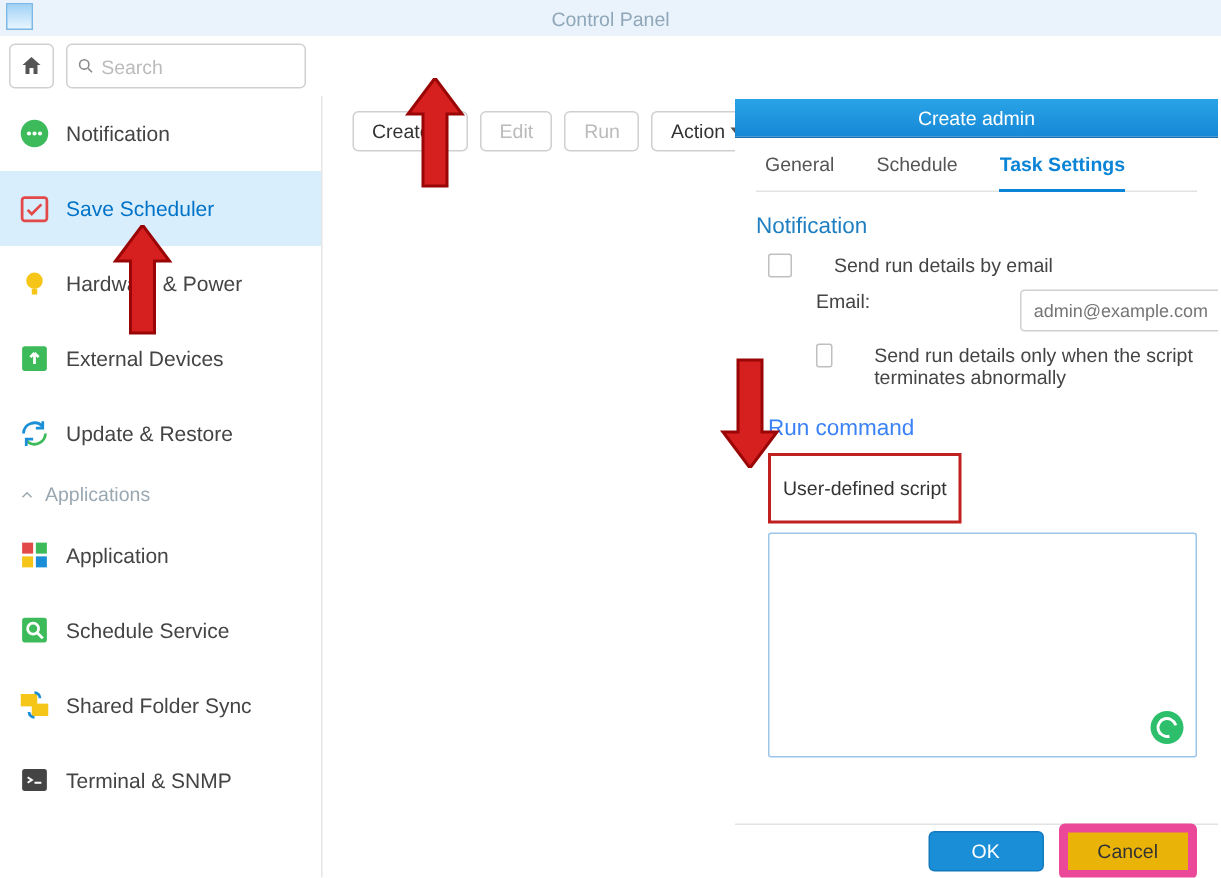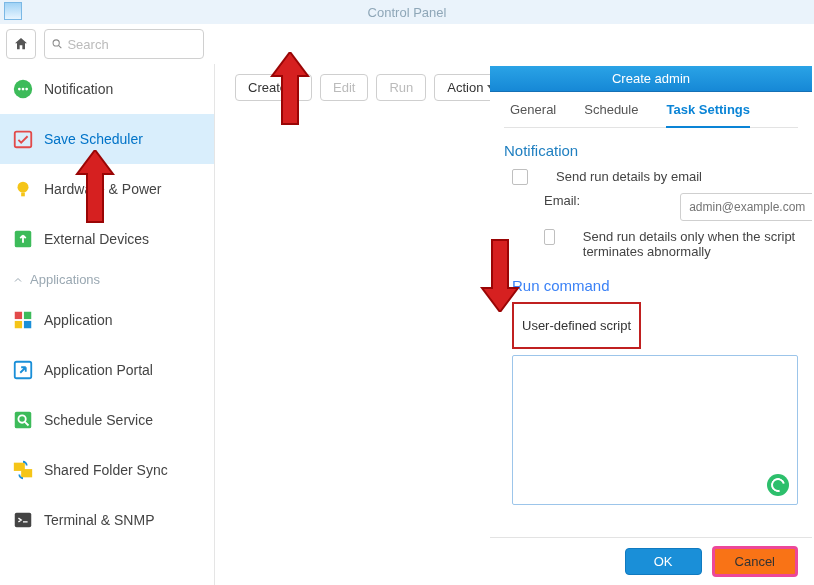--- a/index.html
+++ b/index.html
@@ -38,23 +38,23 @@
   .section-title { color:#1f7fc0; font-size:15px; margin:14px 0 10px 0;}
   .row { display:flex; align-items:flex-start; gap:28px; margin:8px 0 8px 8px; font-size:13px; color:#444;}
   .checkbox { width:16px; height:16px; border:1px solid #bfbfbf; border-radius:2px; background:#fff; }
   .row.indent { margin-left:40px; }
   .email-input { width:270px; height:28px; border:1px solid #cfcfcf; border-radius:3px; padding:0 8px; font-size:12px; color:#888;}
   .section-sub { color:#3b82f6; font-size:15px; margin:18px 0 6px 8px;}
   .highlight { border:2px solid #c02020; display:inline-block; padding:14px 8px; font-size:13px; color:#333; margin:2px 0 6px 0;}
   .script-area { width:100%; height:150px; border:1px solid #9cc5ea; border-radius:2px; background:#fff; position:relative;}
   .grammarly { position:absolute; right:8px; bottom:8px; width:22px; height:22px; border-radius:50%; background:#2dbf6c; display:flex; align-items:center; justify-content:center;}
   .grammarly::after{ content:""; width:10px;height:10px; border:2px solid #fff; border-right-color:transparent; border-radius:50%; transform:rotate(30deg);}
-  .modal-foot { position:absolute; bottom:0; left:0; right:0; height:48px; border-top:1px solid #e3e3e3; display:flex; justify-content:flex-end; align-items:center; gap:10px; padding:0 14px; background:#fff;}
+  .modal-foot { position:absolute; bottom:0; left:0; right:0; height:36px; border-top:1px solid #e3e3e3; display:flex; justify-content:flex-end; align-items:center; gap:10px; padding:0 14px; background:#fff;}
   .btn-primary { background:#1a8fd8; color:#fff; border:1px solid #107ac0; border-radius:4px; padding:5px 28px; font-size:13px; cursor:pointer;}
-  .btn-secondary { background:#f97316; color:#333; border:3px solid #ec4899; border-radius:4px; padding:5px 20px; font-size:13px; cursor:pointer;}
+  .btn-secondary { background:#eab308; color:#333; border:6px solid #ec4899; border-radius:4px; padding:5px 20px; font-size:13px; cursor:pointer;}
   
   .arrow-up, .arrow-down { position:absolute; pointer-events:none; }
   .arrow-up svg, .arrow-down svg { width:40px; height:80px; }
 </style>
 </head>
 <body>
 
 <div class="titlebar">
   <div class="appicon"></div>
   <div class="title">Control Panel</div>
@@ -108,45 +108,46 @@
     </div>
     <div class="sb-item">
       <span class="icon">
           <svg viewBox="0 0 24 24">
             <rect x="3" y="3" width="18" height="18" rx="2" fill="#3dbb5a"></rect>
             <path d="M12 16V8m0 0l-3 3m3-3l3 3" stroke="#fff" stroke-width="2" fill="none"></path>
           </svg>
         </span>
       <span>External Devices</span>
     </div>
+    <div class="sb-item">
+      <span class="icon">
+          <svg viewBox="0 0 24 24">
+            <path d="M4 12a8 8 0 0 1 14-5" fill="none" stroke="#1a8fd8" stroke-width="2"></path>
+            <path d="M20 12a8 8 0 0 1-14 5" fill="none" stroke="#3dbb5a" stroke-width="2"></path>
+            <path d="M18 3v5h-5M6 21v-5h5" fill="none" stroke="#1a8fd8" stroke-width="2"></path>
+          </svg>
+        </span>
+      <span>Update &amp; Restore</span>
+    </div>
     <div class="sb-section">
       <svg viewBox="0 0 24 24">
           <path d="M6 15l6-6 6 6" fill="none" stroke="#9aa8b2" stroke-width="2"></path>
         </svg>
       <span>Applications</span>
     </div>
     <div class="sb-item">
       <span class="icon">
           <svg viewBox="0 0 24 24">
             <rect x="3" y="3" width="8" height="8" fill="#e24a4a"></rect>
             <rect x="13" y="3" width="8" height="8" fill="#3dbb5a"></rect>
             <rect x="3" y="13" width="8" height="8" fill="#f5c518"></rect>
             <rect x="13" y="13" width="8" height="8" fill="#1a8fd8"></rect>
           </svg>
         </span>
       <span>Application</span>
-    </div>
-    <div class="sb-item">
-      <span class="icon">
-          <svg viewBox="0 0 24 24">
-            <rect x="3" y="3" width="18" height="18" rx="2" fill="none" stroke="#1a8fd8" stroke-width="2"></rect>
-            <path d="M9 15l6-6m0 0H10m5 0v5" stroke="#1a8fd8" stroke-width="2" fill="none"></path>
-          </svg>
-        </span>
-      <span>Application Portal</span>
     </div>
     <div class="sb-item">
       <span class="icon">
           <svg viewBox="0 0 24 24">
             <rect x="3" y="3" width="18" height="18" rx="2" fill="#3dbb5a"></rect>
             <circle cx="11" cy="11" r="4" fill="none" stroke="#fff" stroke-width="2"></circle>
             <line x1="14" y1="14" x2="18" y2="18" stroke="#fff" stroke-width="2"></line>
           </svg>
         </span>
       <span>Schedule Service</span>

